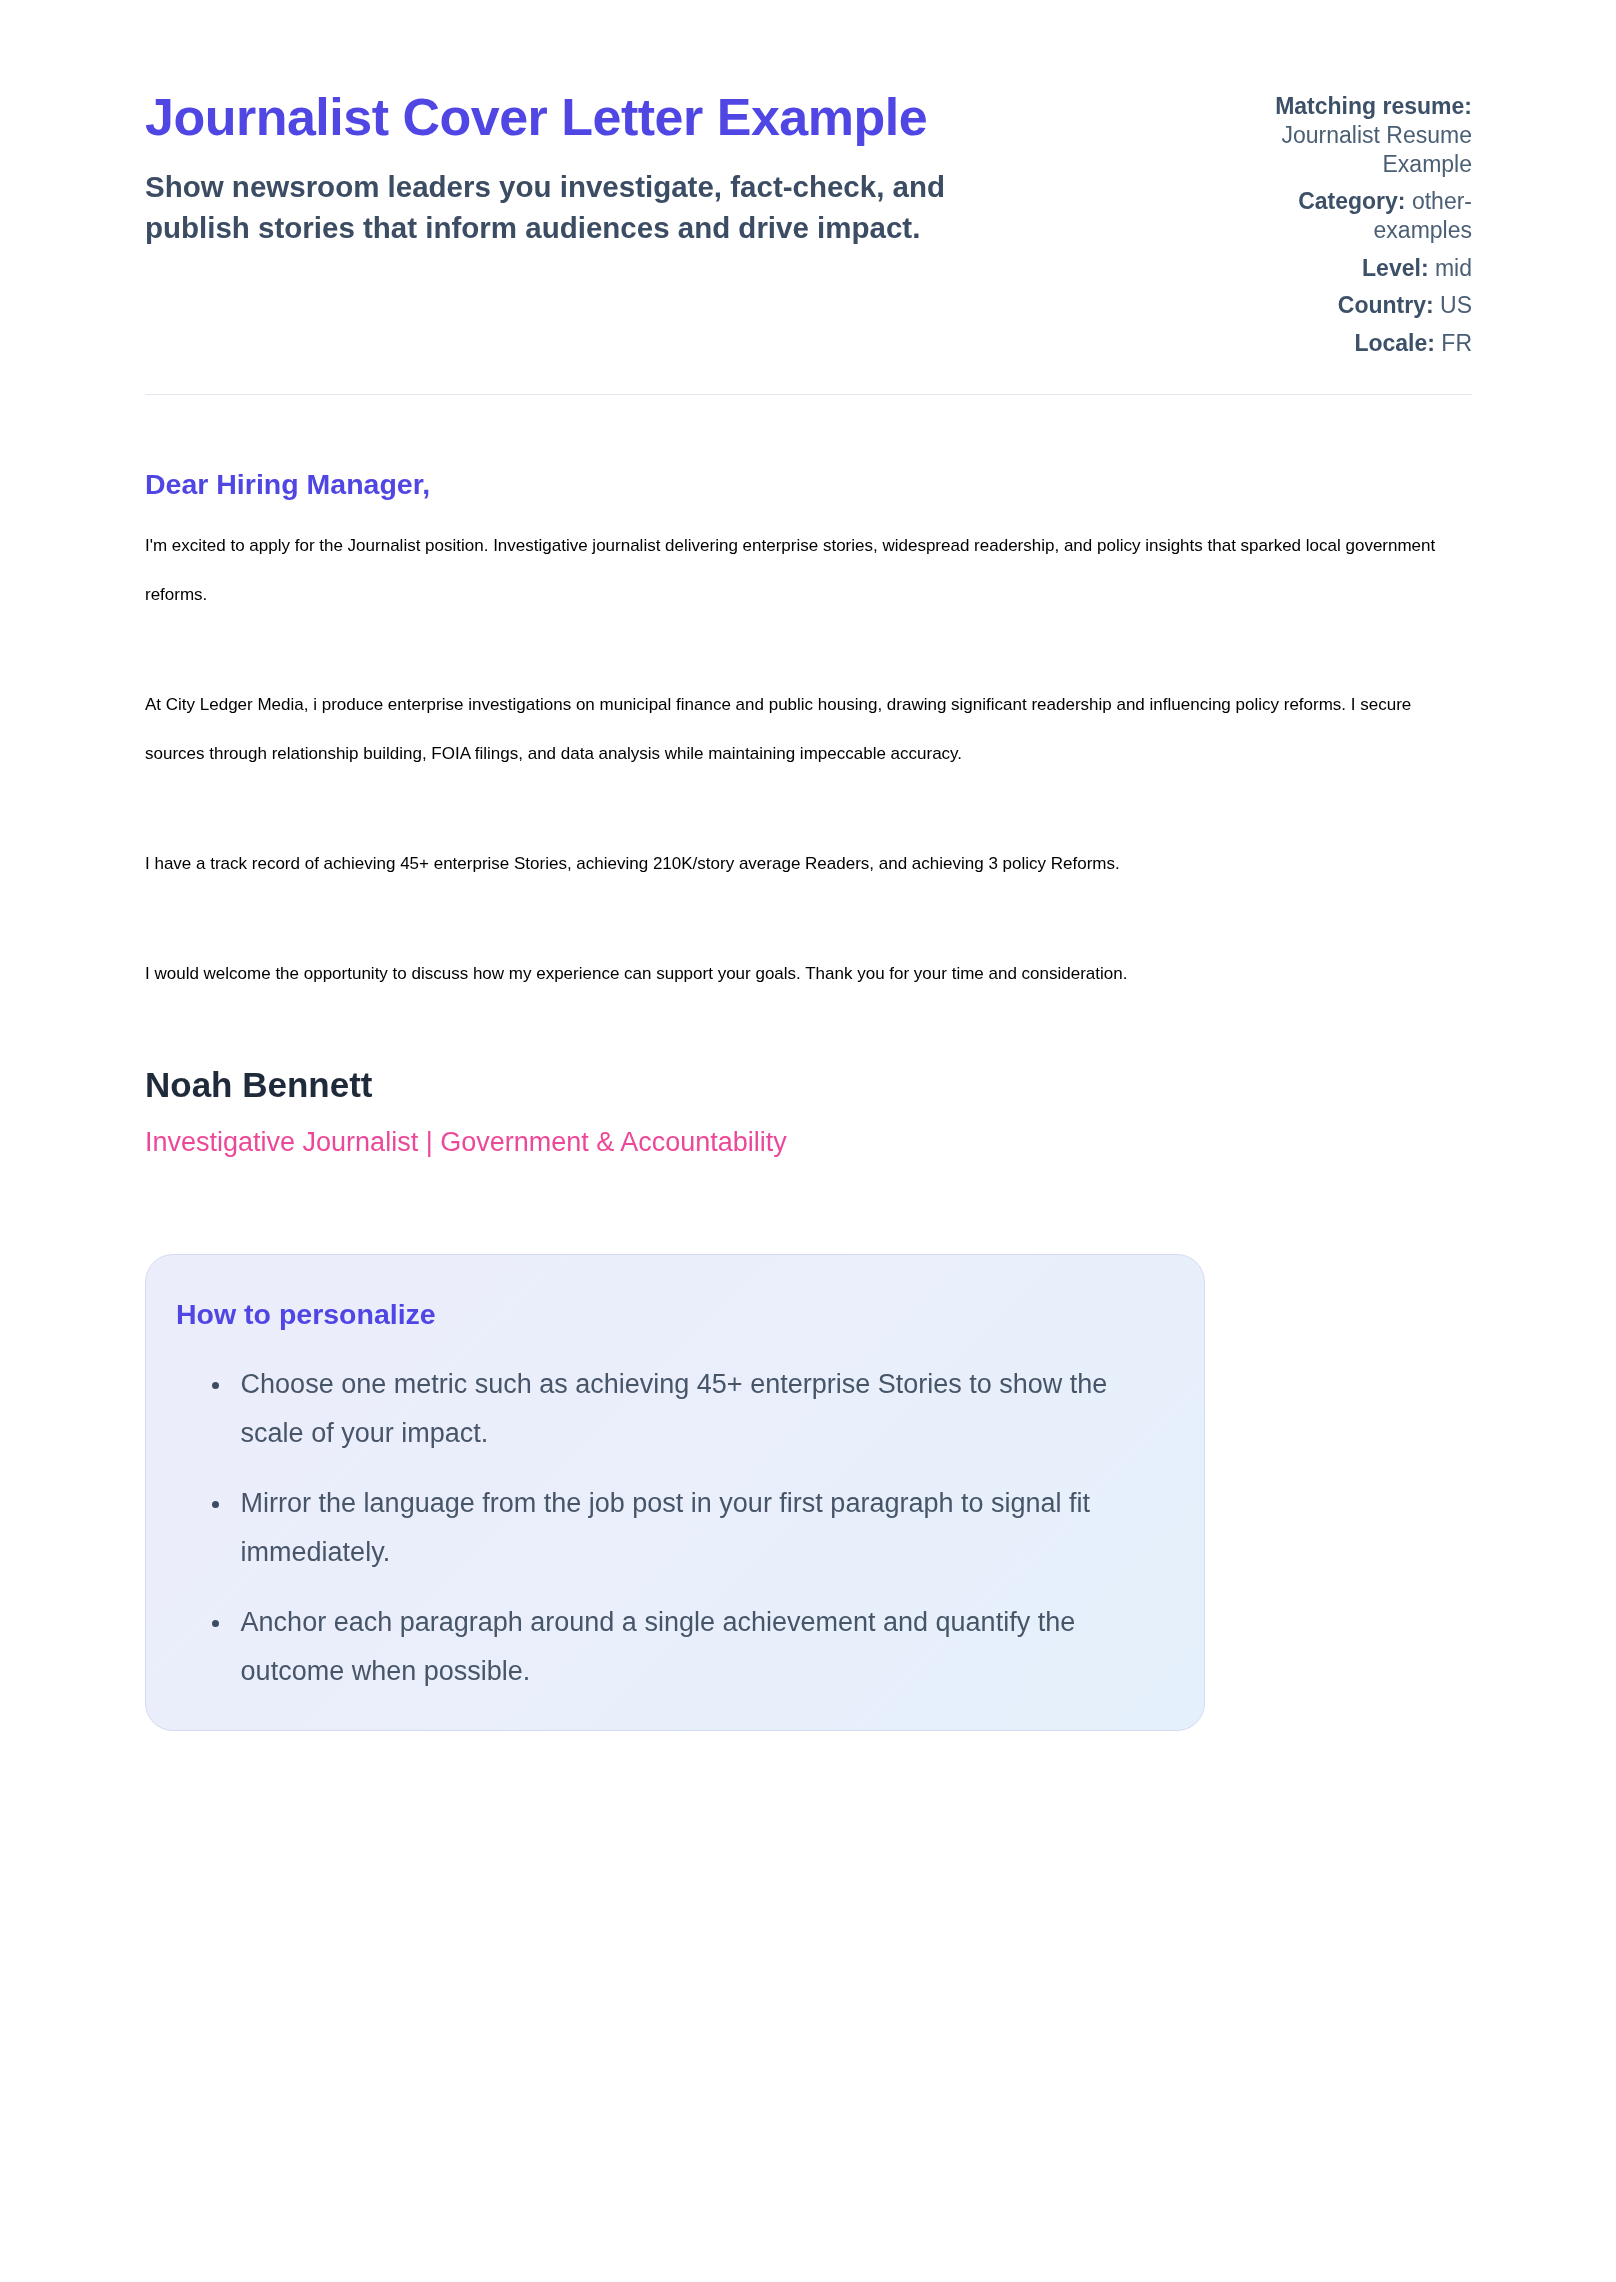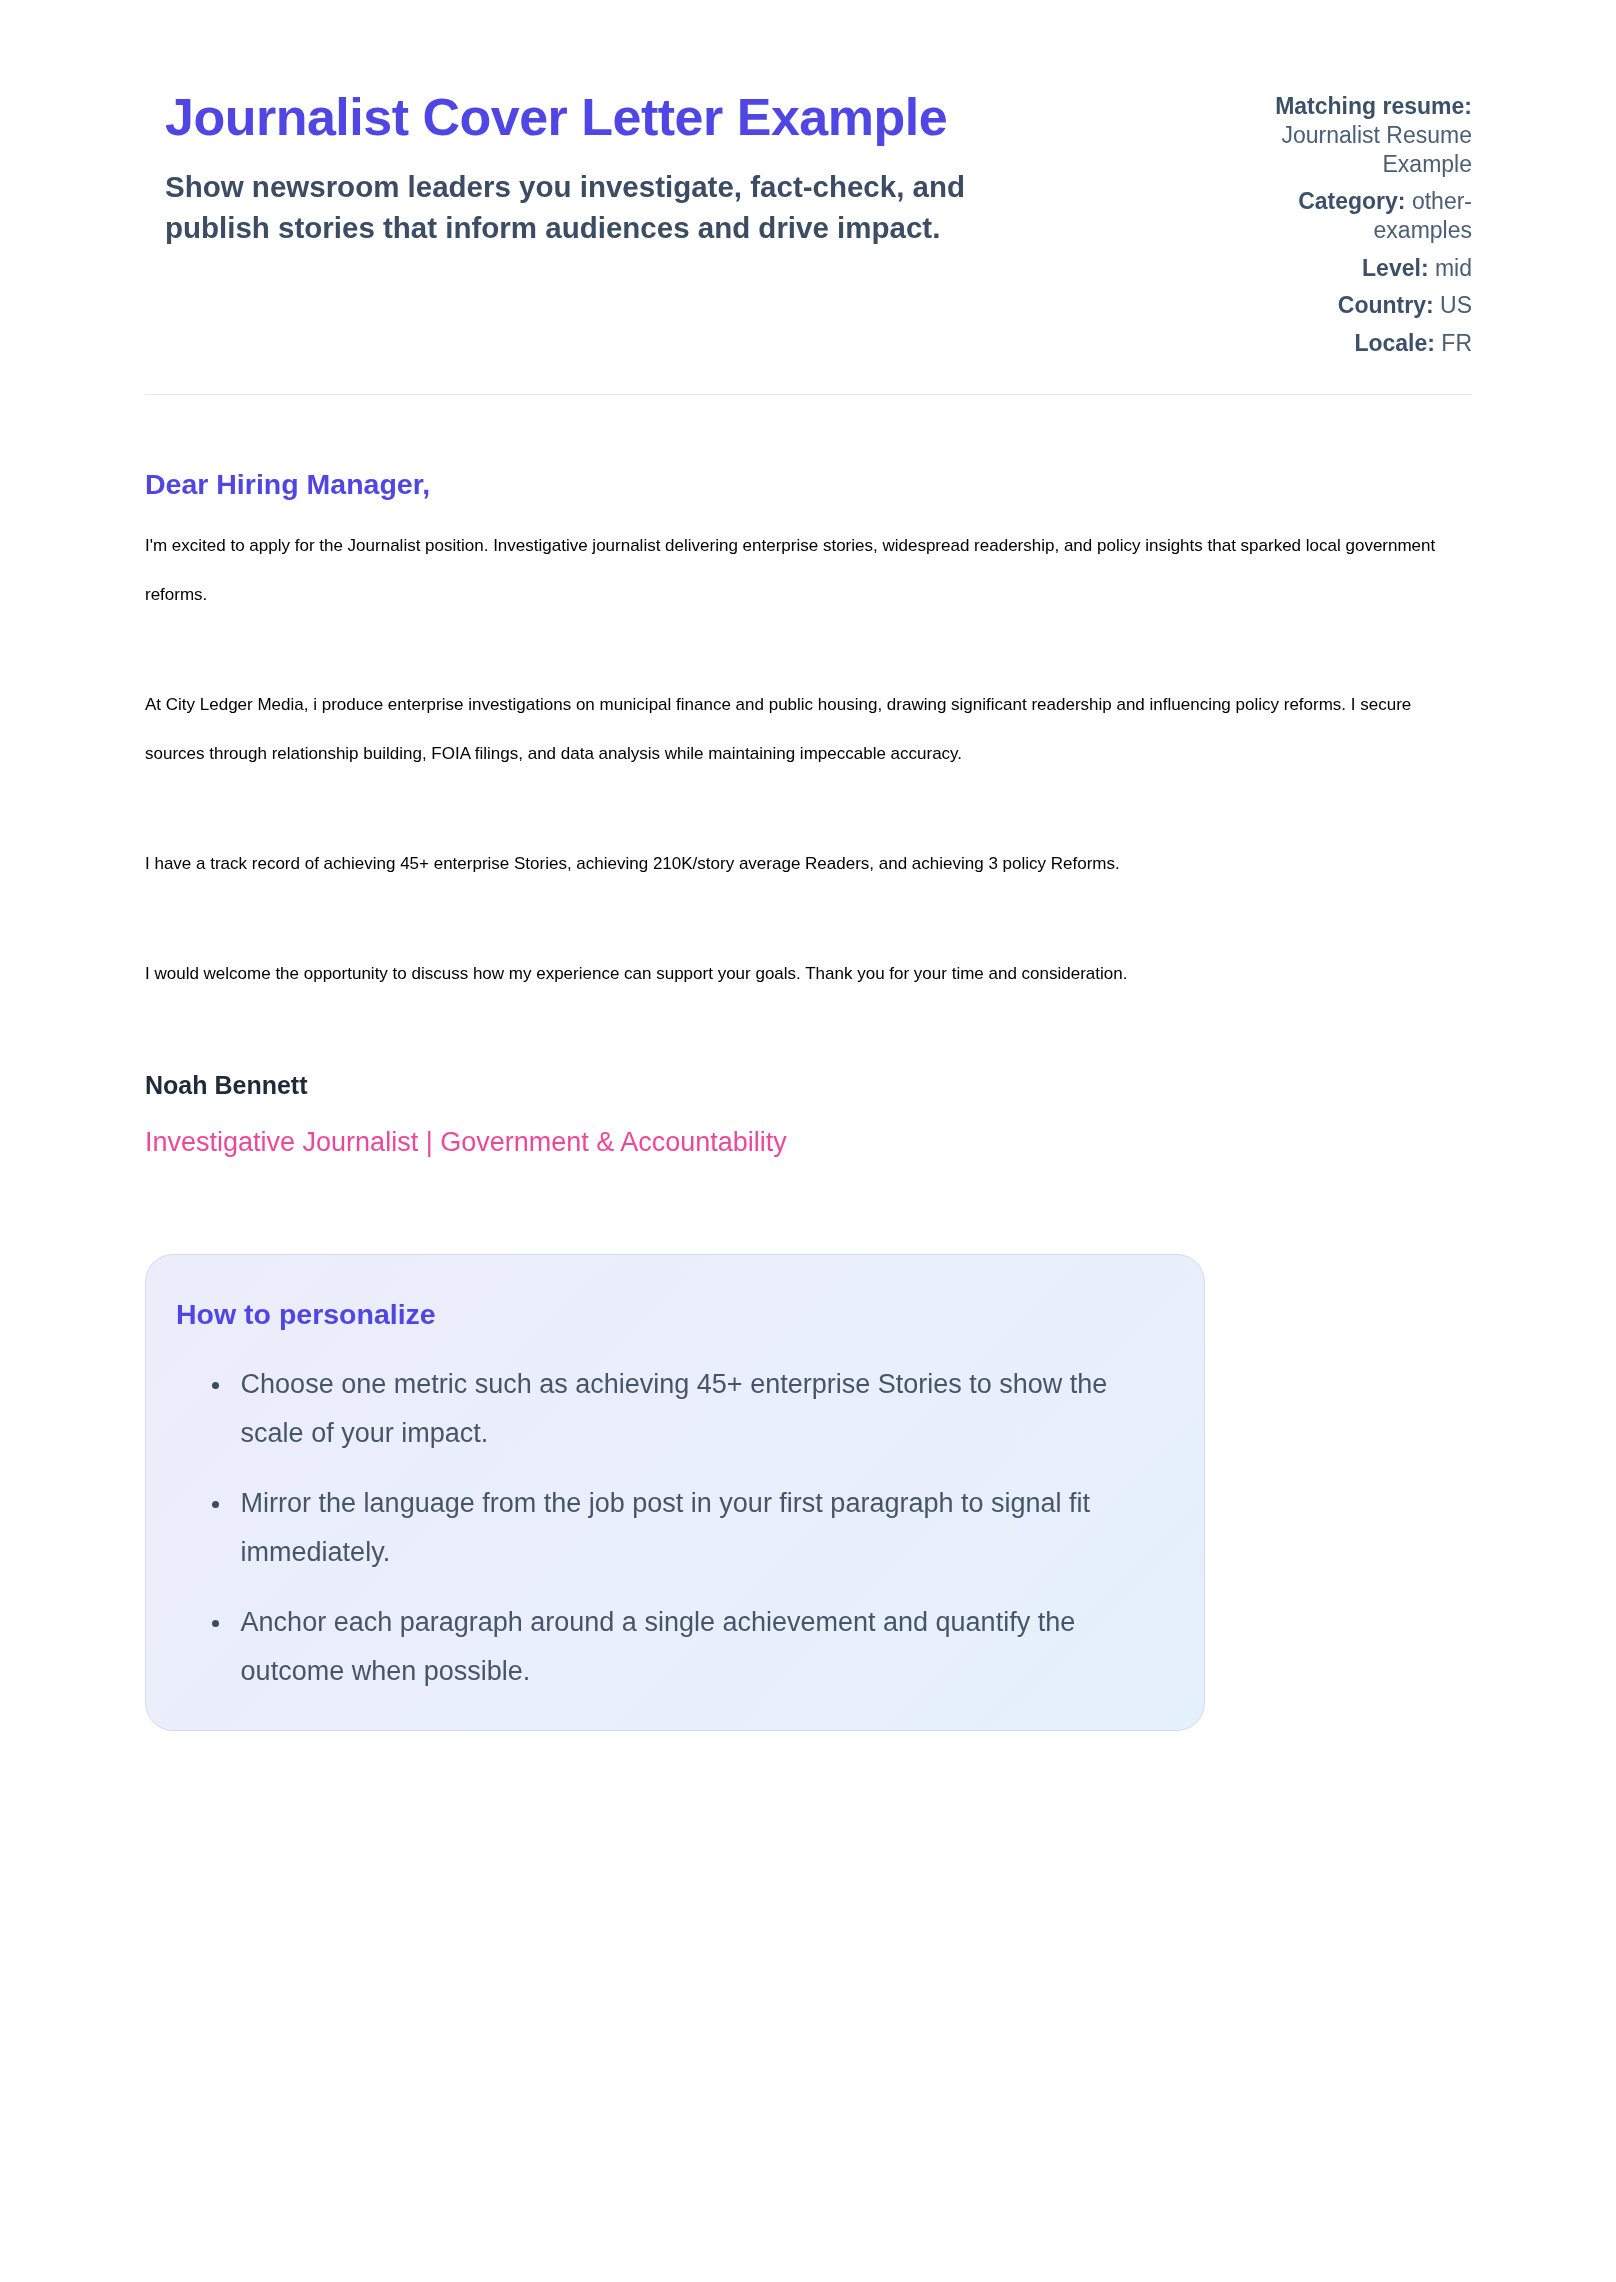--- a/index.html
+++ b/index.html
@@ -17,21 +17,20 @@
     padding: 88px 145px 0 145px;
     overflow: hidden;
   }
 
   
   .header {
     display: flex;
     justify-content: space-between;
     align-items: flex-start;
     gap: 38px;
-    margin-left: 20px;
   }
   .title-block { flex: 1 1 auto; max-width: 1027px; }
   .page-title {
     margin: 0 0 19px 0;
     font-size: 52px;
     line-height: 1.15;
     font-weight: bold;
     color: #5046e4;
     letter-spacing: -0.5px;
   }
@@ -71,21 +70,21 @@
   }
   .para {
     margin: 0 0 61px 0;
     font-size: 17px;
     line-height: 49px;
     color: #000000;
     max-width: 1328px;
   }
   .signature { margin-top: 68px; }
   .signature-name {
-    font-size: 25px;
+    font-size: 35px;
     line-height: 38px;
     font-weight: bold;
     color: #1f2a3a;
     margin: 0 0 21px 0;
   }
   .signature-role {
     font-size: 27px;
     line-height: 34px;
     color: #ec4899;
     margin: 0;

